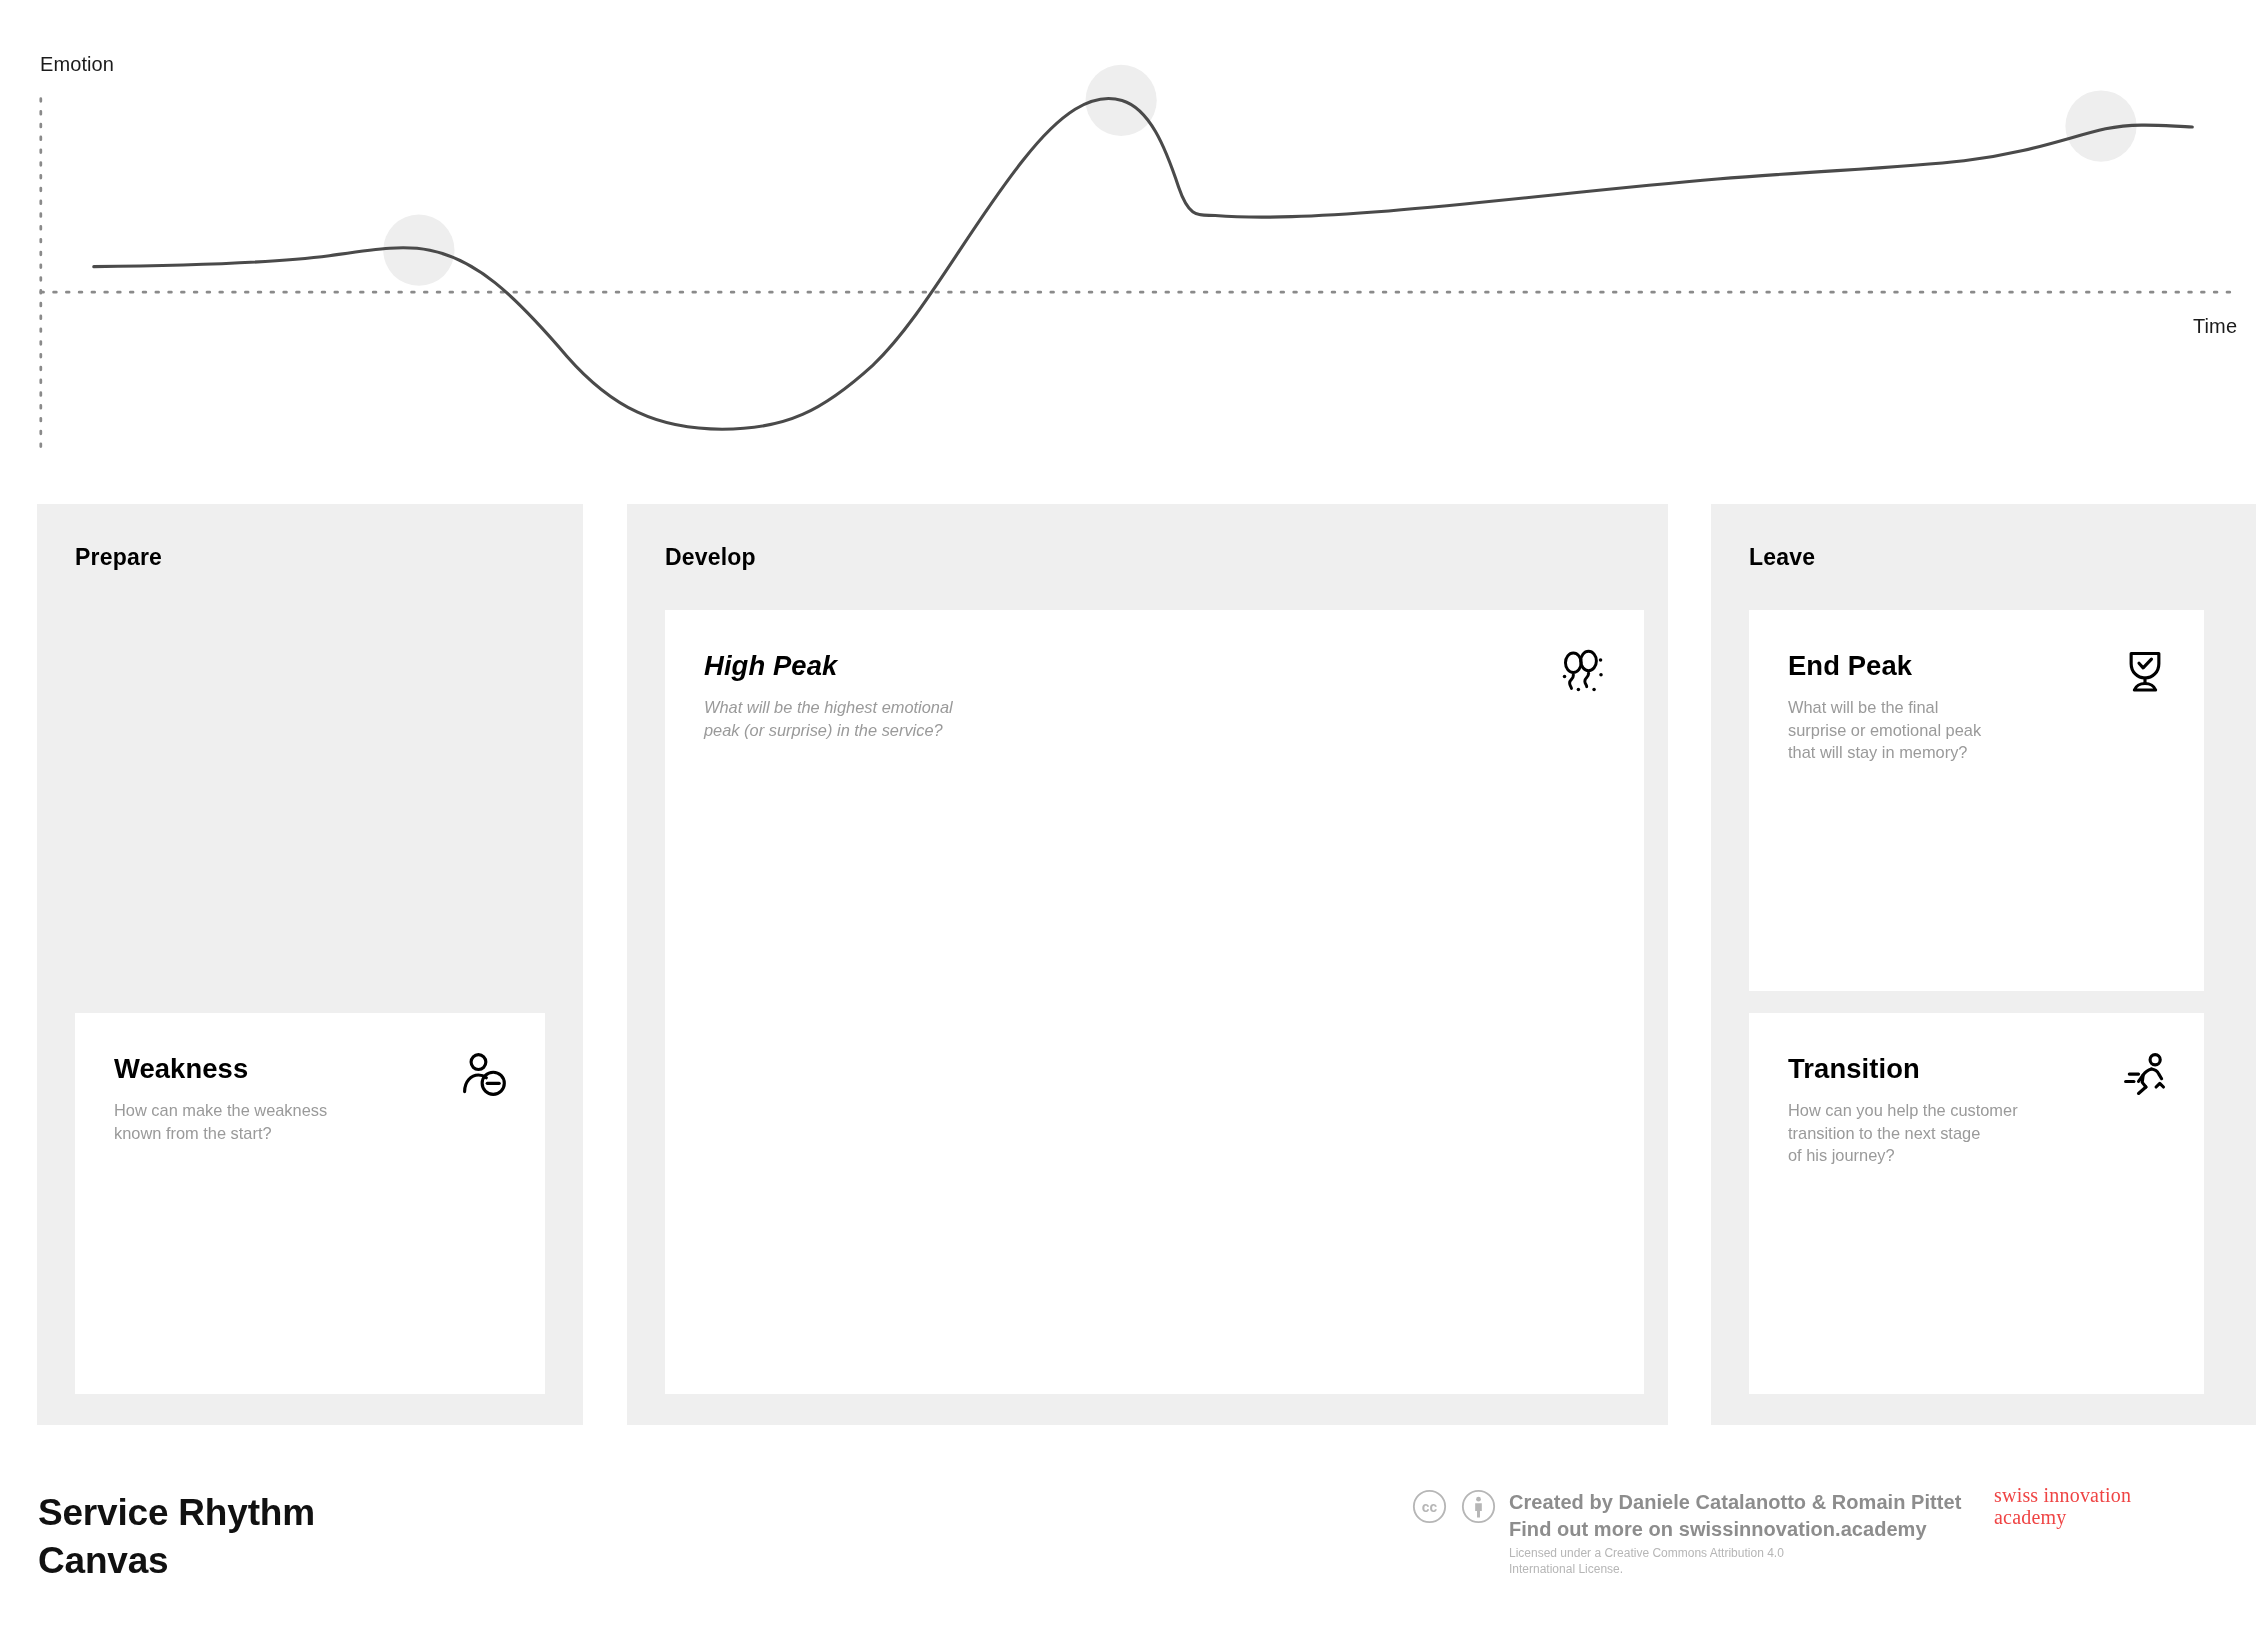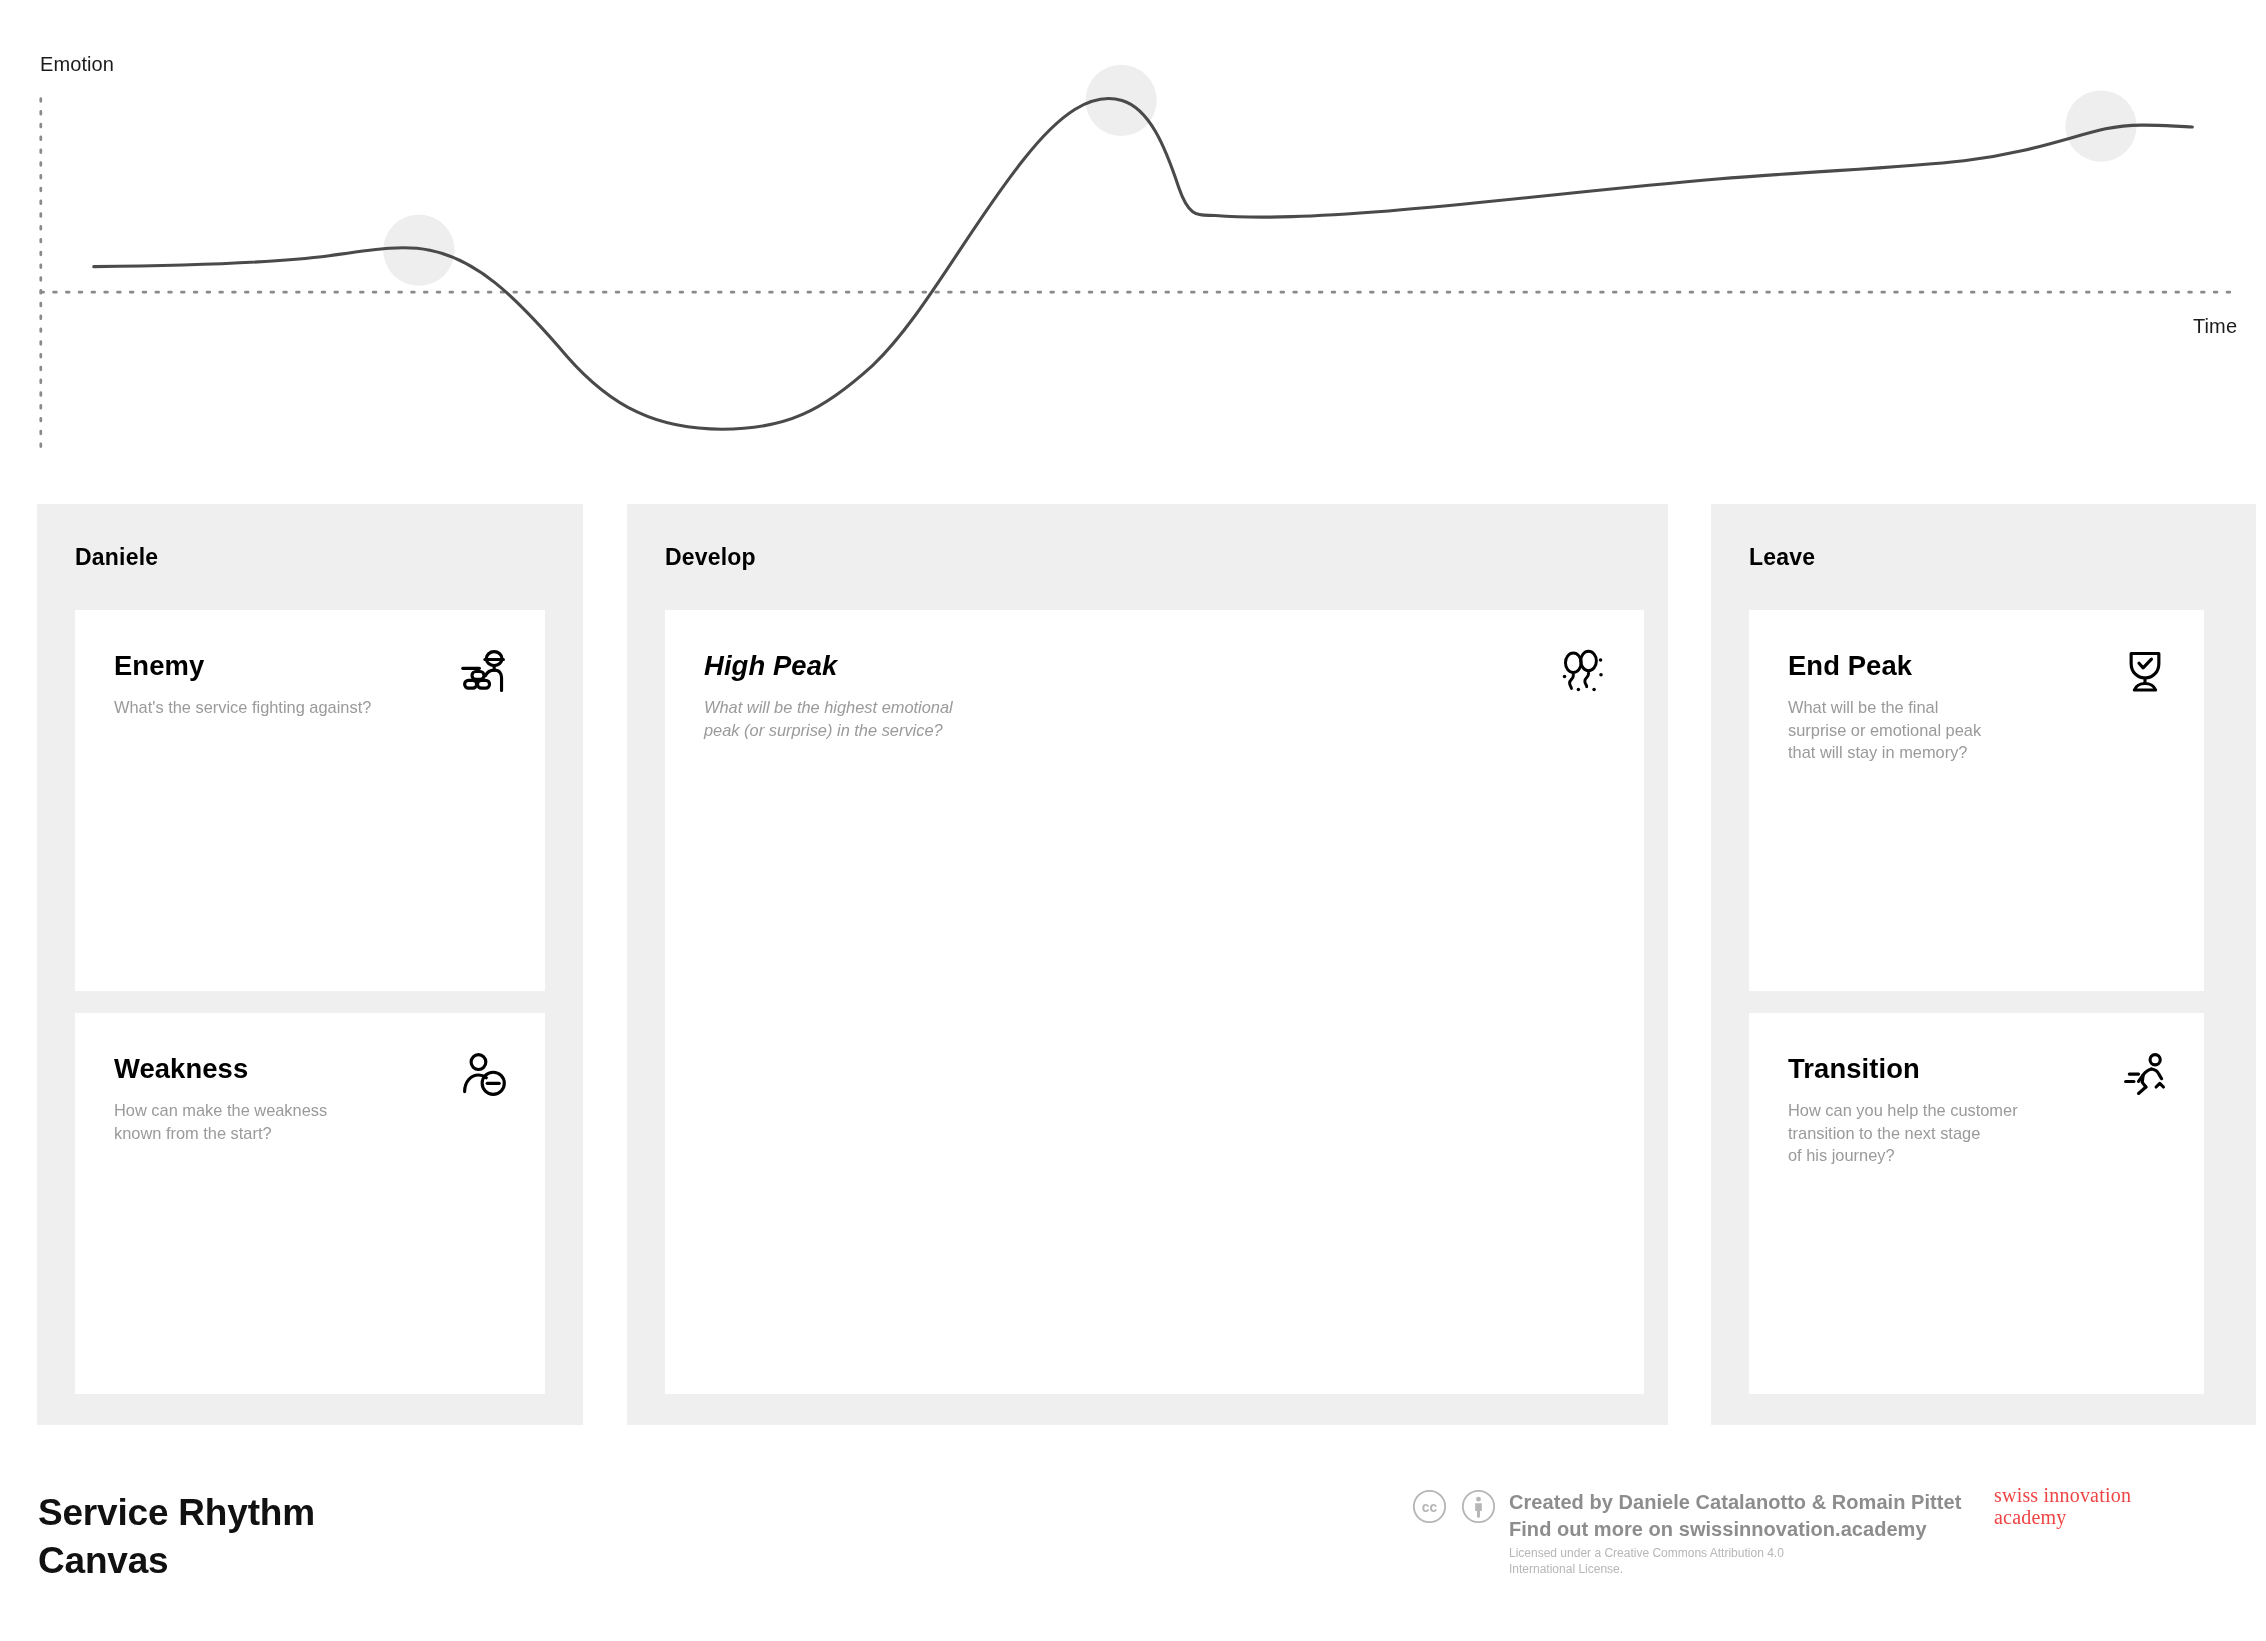--- a/index.html
+++ b/index.html
@@ -209,40 +209,22 @@
              C 2340,134 2370,138 2400,139" fill="none" stroke="#4a4a4a" stroke-width="3.4" stroke-linecap="round"></path>
   </svg>
 
   <div class="axis-label emotion">Emotion</div>
   <div class="axis-label time">Time</div>
 </div>
 
 <div class="columns">
 
   <div class="panel prepare">
-    <div class="panel-title">Daniele</div>
-
-    <div class="card c0">
-      <div class="card-head">
-        <div class="card-title">Enemy</div>
-        <div class="card-sub">What's the service fighting against?</div>
-        <div class="card-icon">
-          <svg viewBox="0 0 52 52" fill="none" stroke="#000" stroke-width="3.4" stroke-linecap="round" stroke-linejoin="round">
-            <ellipse cx="37" cy="11.5" rx="8.5" ry="7.5"></ellipse>
-            <path d="M27 12.5 h20"></path>
-            <path d="M37 19 v5 M37 24 c6 0 8 4 8 8 v14"></path>
-            <path d="M37 24 c-5 0 -8 3 -9.5 6"></path>
-            <rect x="13" y="25.5" width="13" height="8.5" rx="4.2"></rect>
-            <rect x="5" y="35" width="13" height="8.5" rx="4.2"></rect>
-            <rect x="19" y="35" width="13" height="8.5" rx="4.2"></rect>
-            <path d="M3 22 h18"></path>
-          </svg>
-        </div>
-      </div>
-    </div>
+    <div class="panel-title">Prepare</div>
+
 
     <div class="card c1">
       <div class="card-head">
         <div class="card-title">Weakness</div>
         <div class="card-sub">How can make the weakness
 known from the start?</div>
         <div class="card-icon">
           <svg viewBox="0 0 52 52" fill="none" stroke="#000" stroke-width="3.4" stroke-linecap="round" stroke-linejoin="round">
             <circle cx="20" cy="12" r="8"></circle>
             <path d="M5 44 c0 -11 7 -18 15 -18 3 0 6 1 8.5 3"></path>

